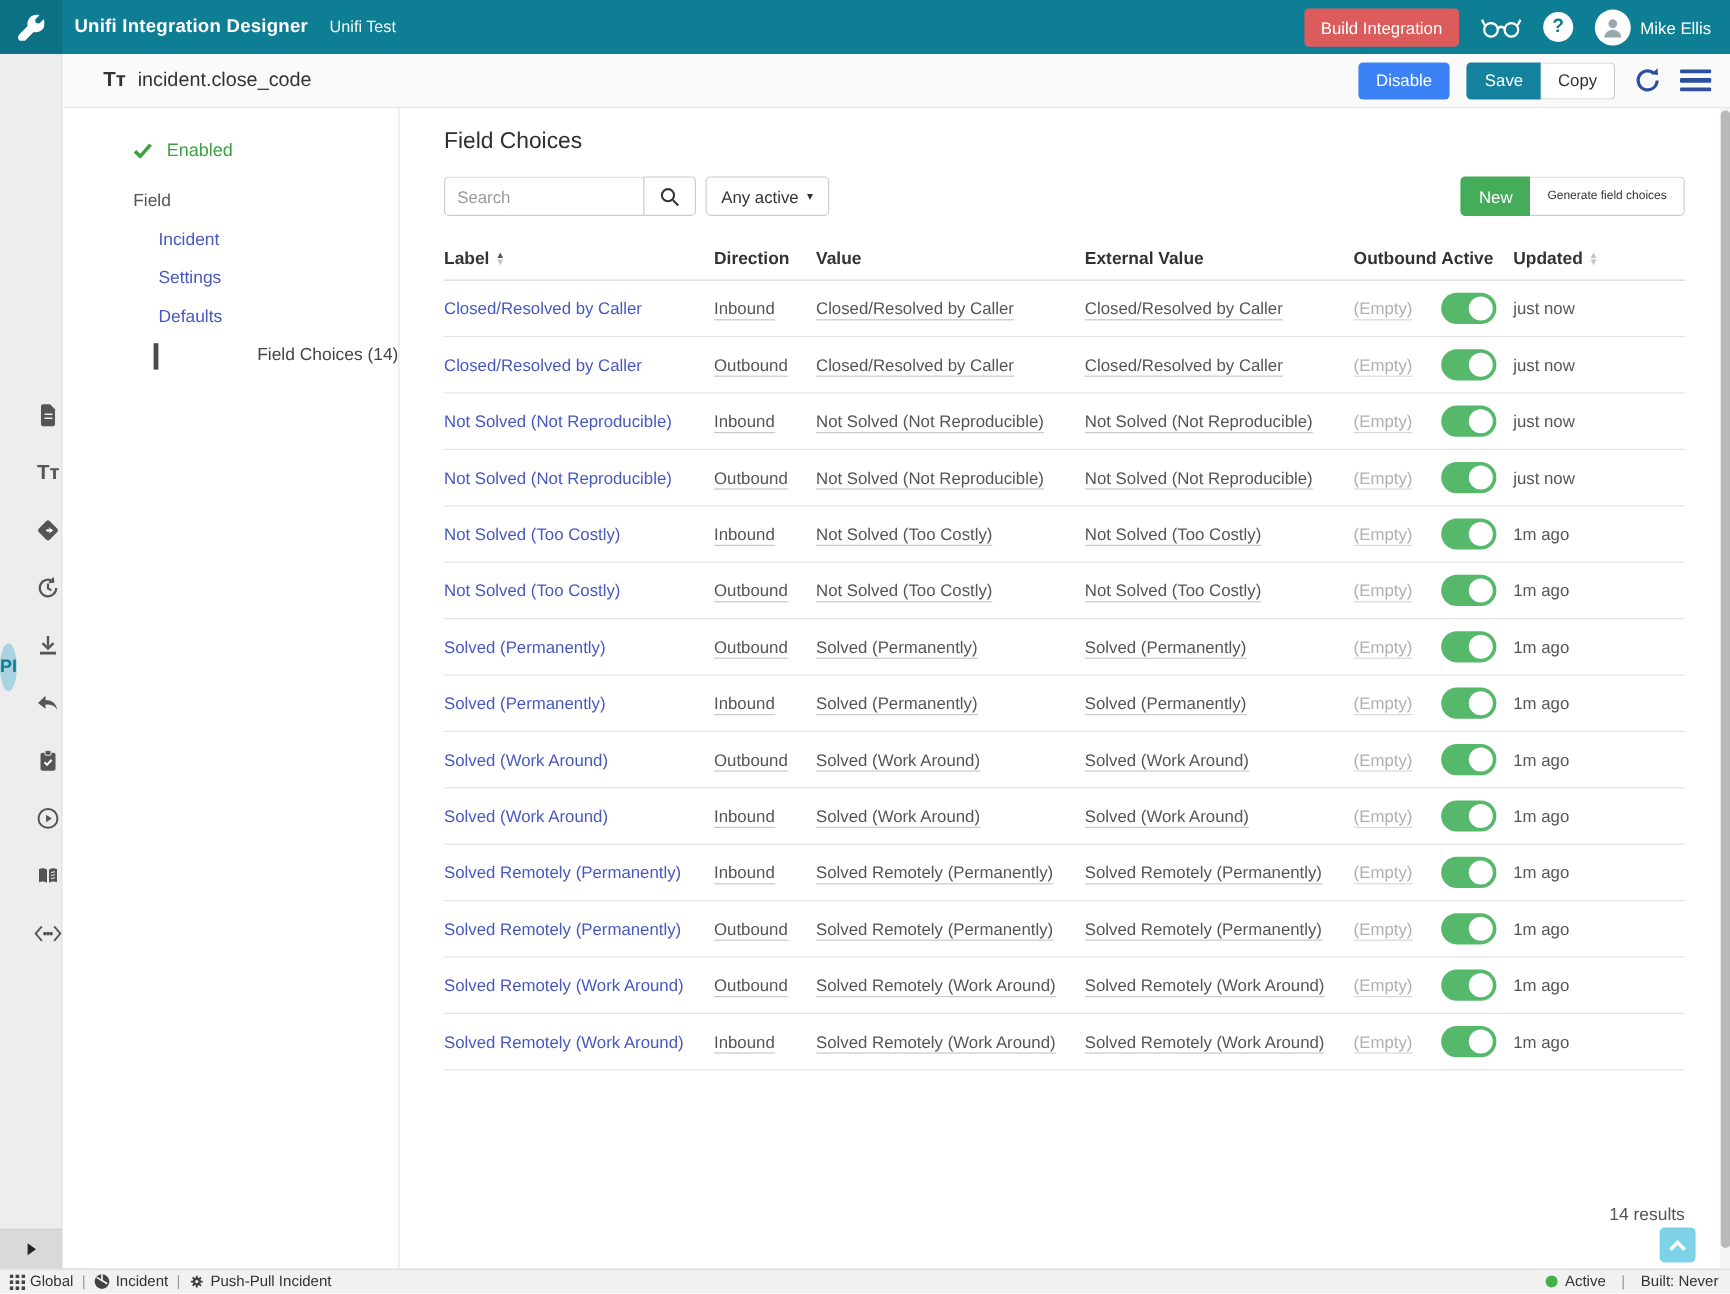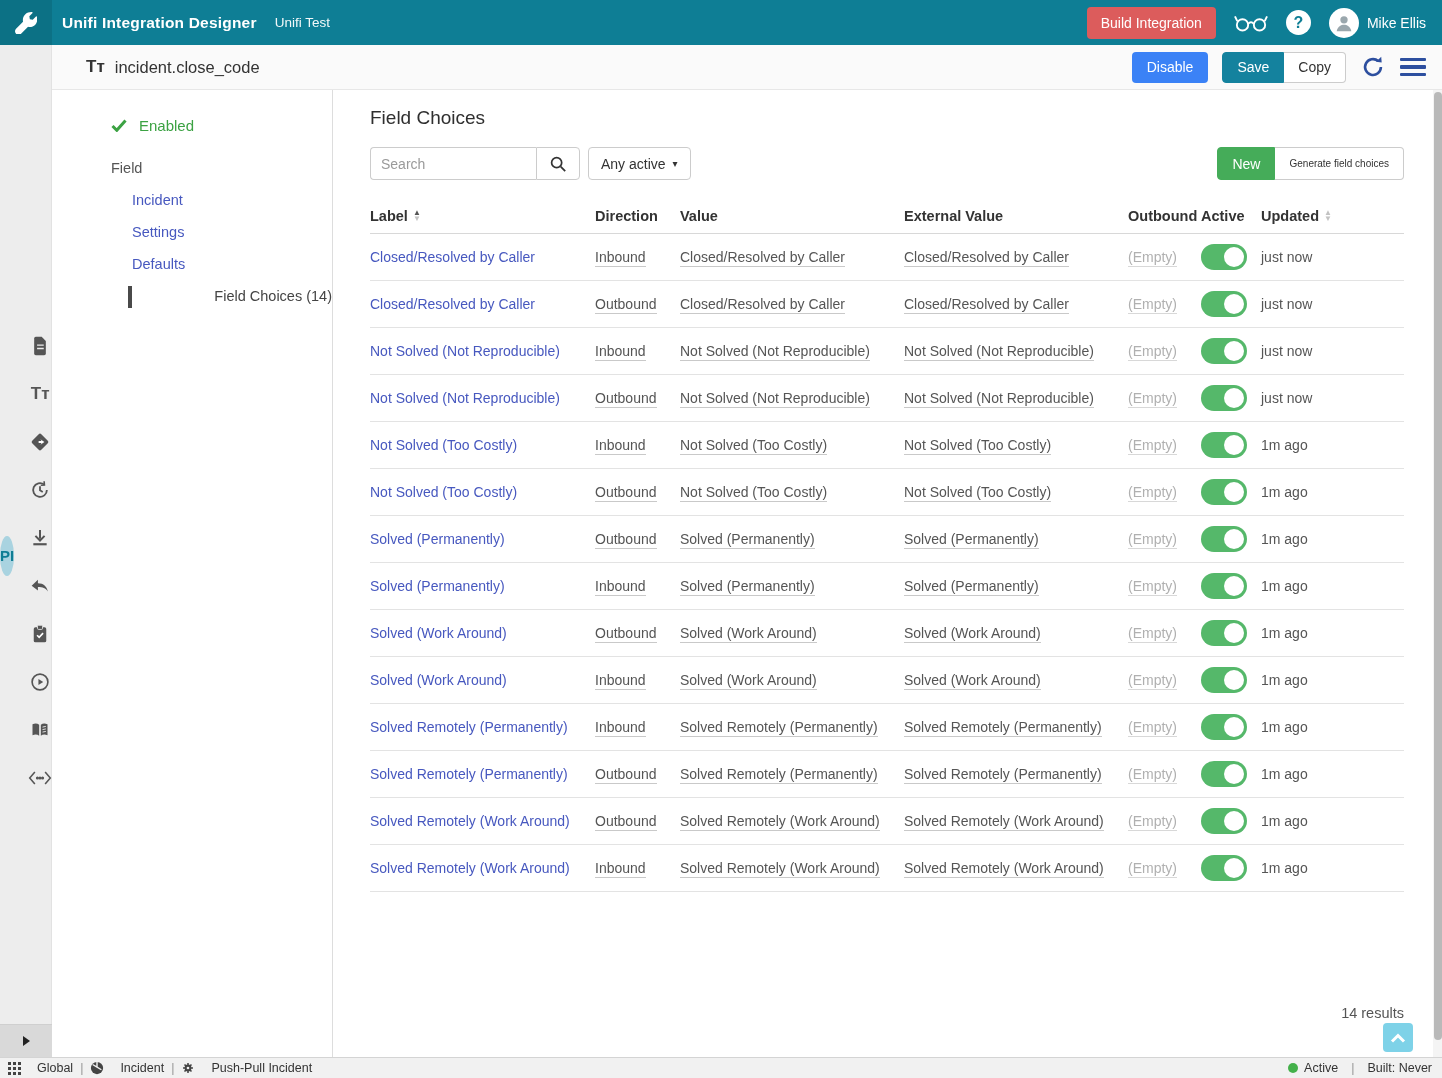--- a/index.html
+++ b/index.html
@@ -86,21 +86,21 @@
   .u.empty { color:#b0b0b0; border-bottom-color:#d8d8d8; }
   .c-upd { color:#555; }
   .toggle { width:46px; height:26px; border-radius:13px; background:#55b86a; position:relative; cursor:pointer; }
   .toggle .knob { position:absolute; top:3px; right:3px; width:20px; height:20px; border-radius:50%; background:#fff; }
 
   .results { position:absolute; right:38px; bottom:36px; font-size:14.5px; color:#555; }
   .scrolltop { position:absolute; right:29px; bottom:5px; width:30px; height:29px; background:#7ed2e8; border:none; border-radius:4px; cursor:pointer; display:flex; align-items:center; justify-content:center; }
 
   
   .statusbar { height:21px; background:#f1f1f1; border-top:1px solid #d4d4d4; display:flex; align-items:center; font-size:12.5px; color:#333; padding:0 10px 0 8px; }
-  .statusbar .grp { display:flex; align-items:center; gap:16px; }
+  .statusbar .grp { display:flex; align-items:center; gap:4px; }
   .statusbar .sep { color:#999; margin:0 7px; }
   .statusbar-right { margin-left:auto; display:flex; align-items:center; gap:6px; }
   .status-dot { width:10px; height:10px; border-radius:50%; background:#44b04a; display:inline-block; }
 
   
   .vscrollbar { position:absolute; top:90px; right:0; width:9px; height:967px; background:#f4f4f4; }
   .vscrollbar .thumb { position:absolute; top:2px; left:0.5px; width:8px; height:948px; background:#b9b9b9; border-radius:4px; }
 
   svg { display:block; }
 </style>

